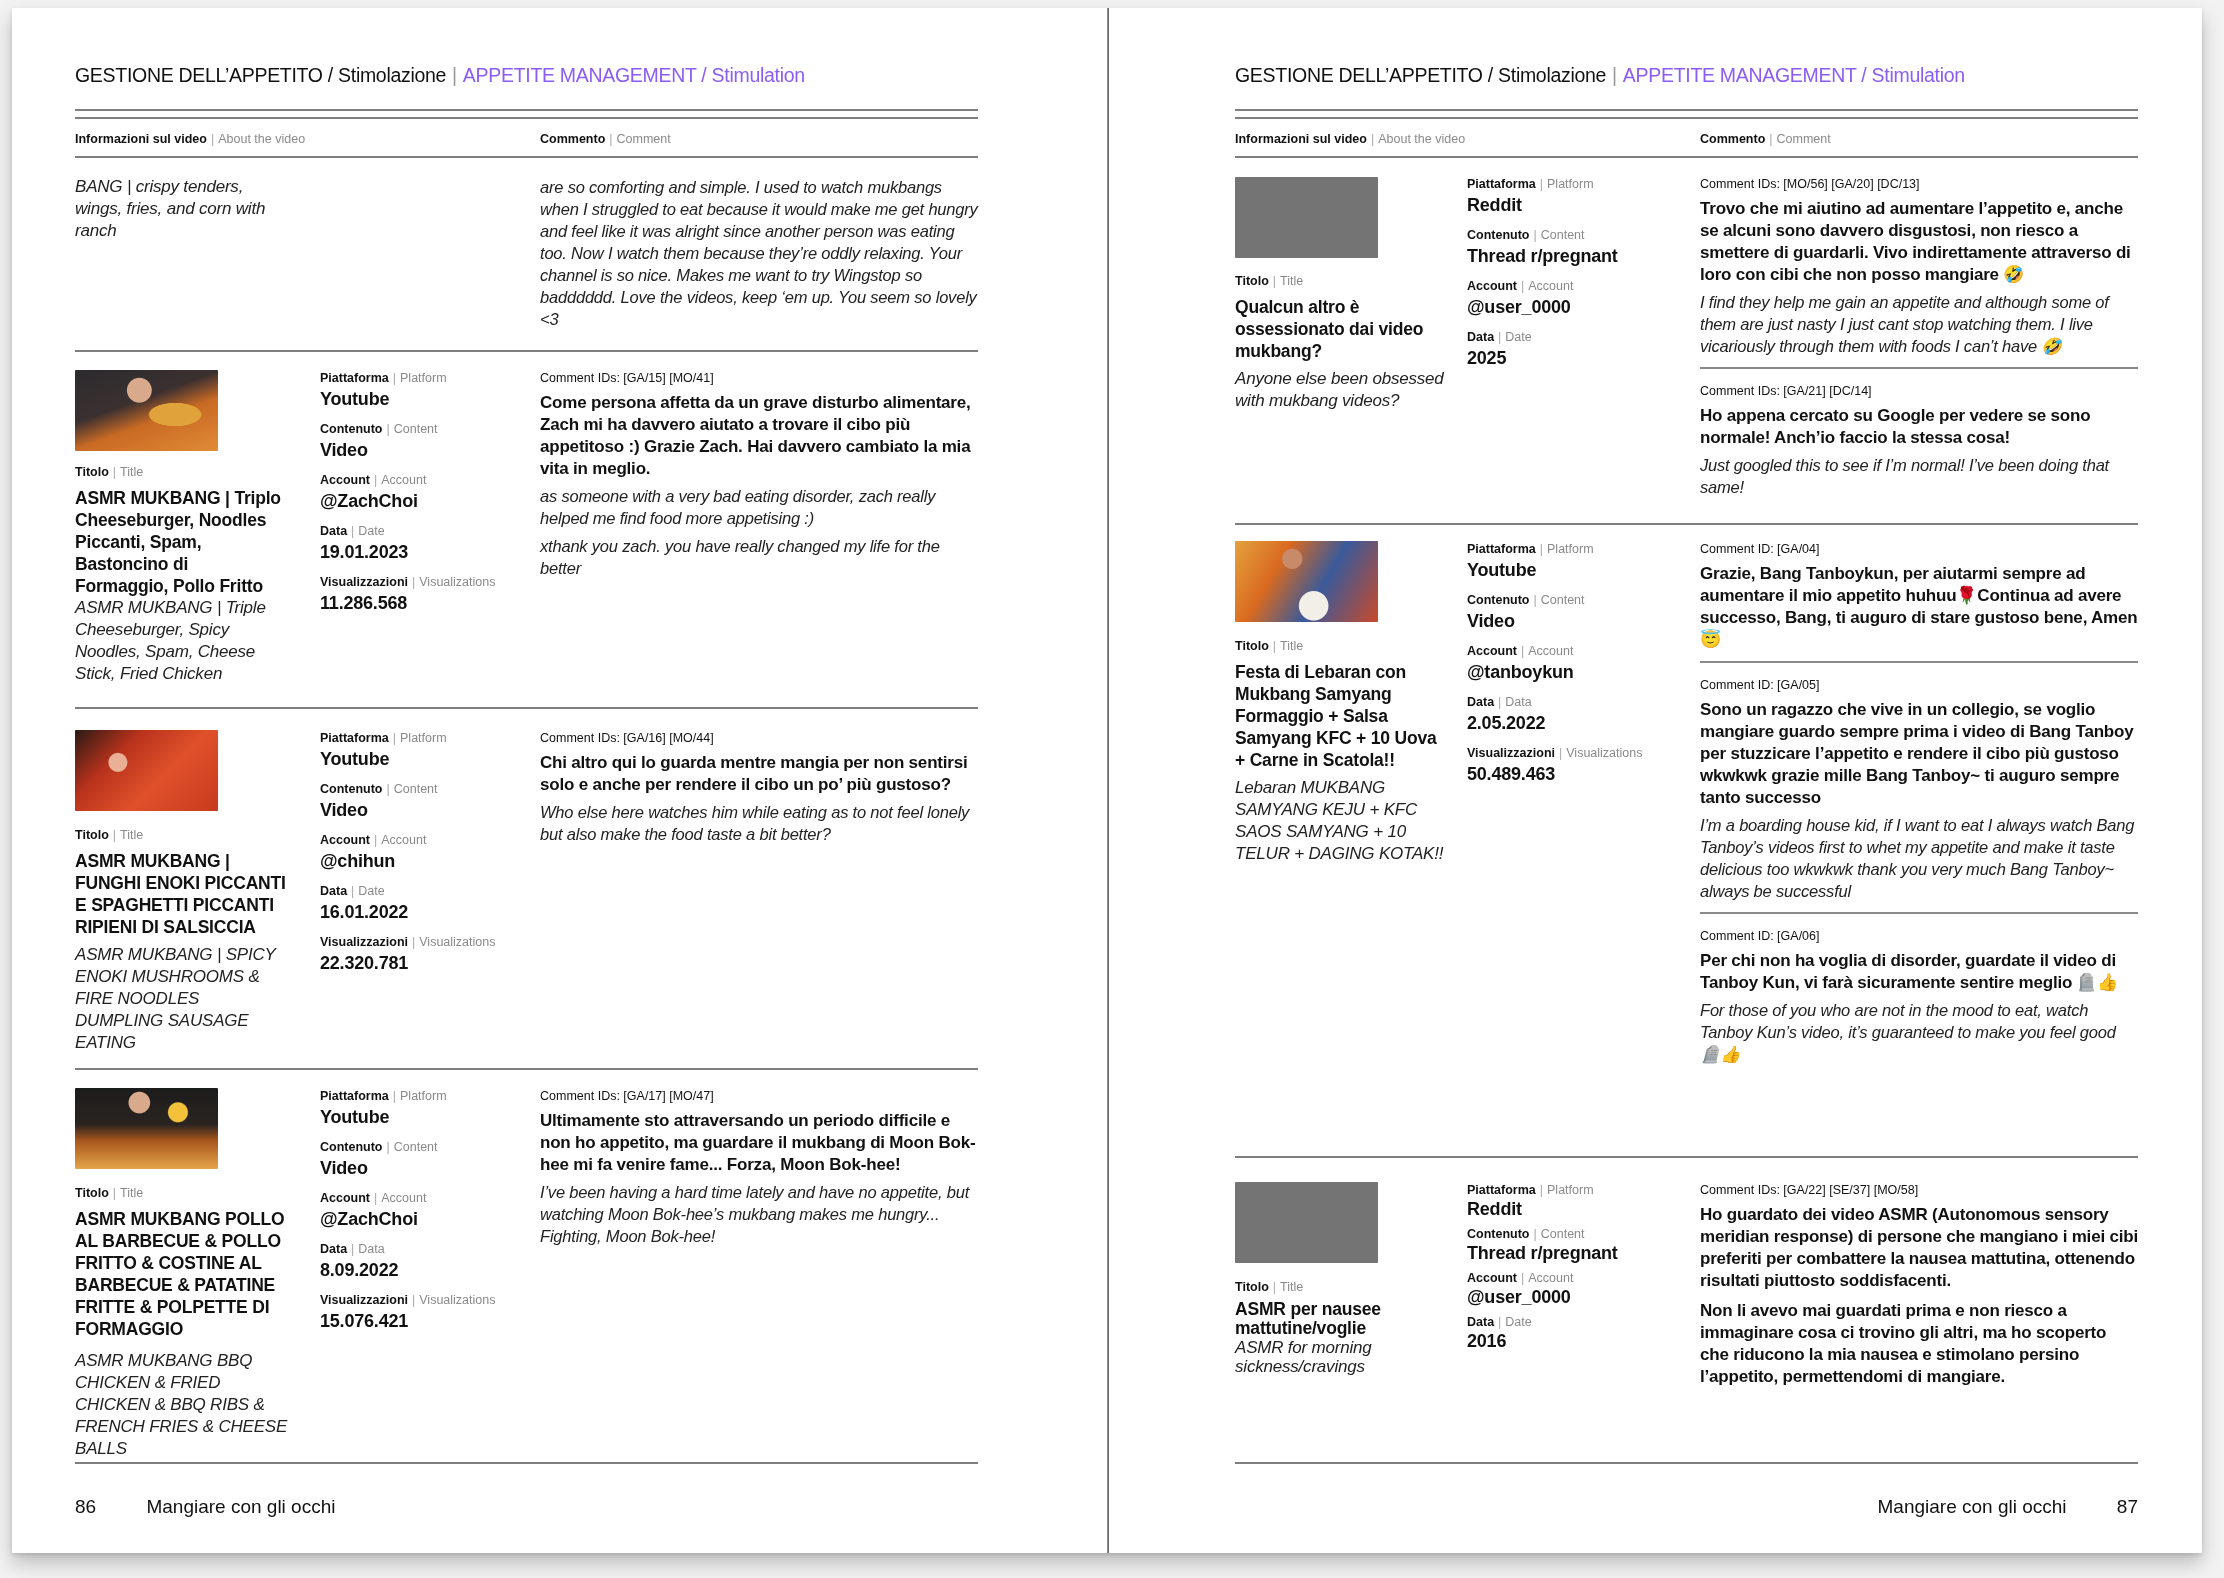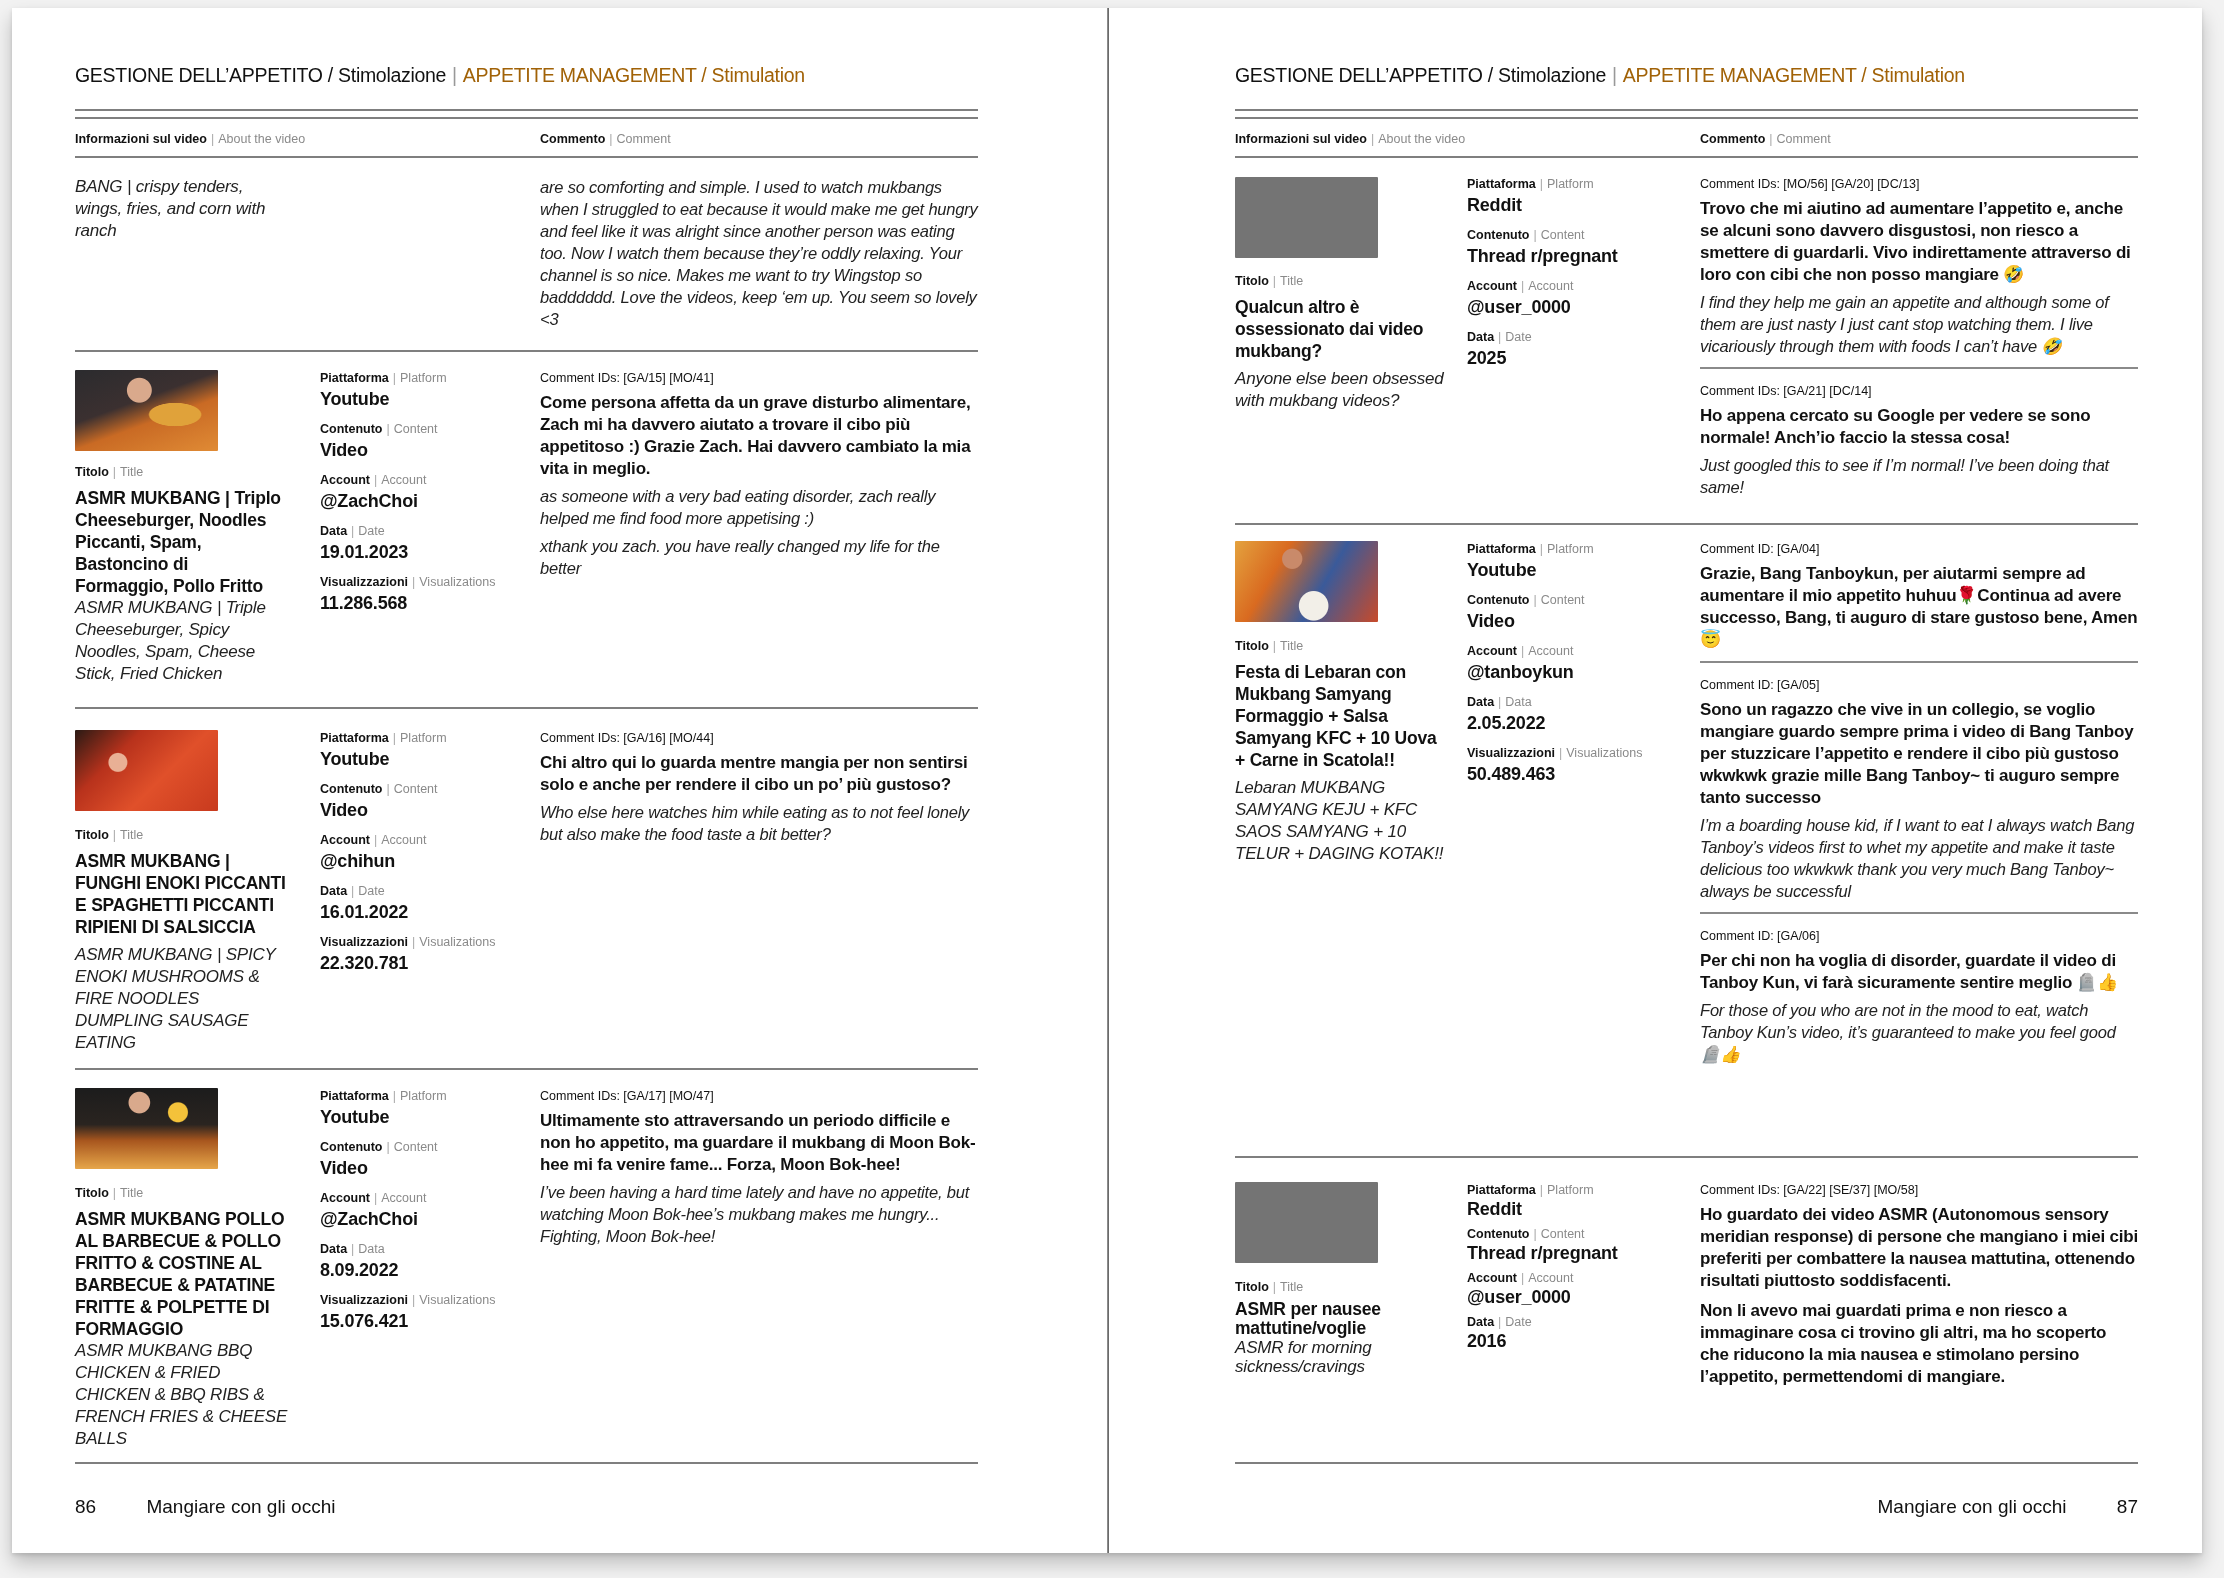--- a/index.html
+++ b/index.html
@@ -13,21 +13,21 @@
   .page { position: absolute; top: 0; height: 100%; width: 1095px; }
   .page.left { left: 0; }
   .page.right { left: 1097px; }
   .content { position: absolute; top: 0; width: 903px; }
   .page.left .content { left: 63px; }
   .page.right .content { left: 126px; }
 
   .running-head { position: absolute; top: 56px; left: 0; font-size: 19.5px; letter-spacing: -0.3px; white-space: nowrap; }
   .running-head .it { color: #111; }
   .running-head .sep { color: #999; margin: 0 6px; }
-  .running-head .en { color: #a16207; }
+  .running-head .en { color: #8b5cf6; }
 
   .rule { position: absolute; left: 0; width: 903px; height: 2px; background: #7f7f7f; }
 
   .col-head { position: absolute; top: 124px; font-size: 12.5px; white-space: nowrap; }
   .lbl-it { color: #111; font-weight: bold; }
   .lbl-sep { color: #aaa; margin: 0 4px; font-weight: normal; }
   .lbl-en { color: #8a8a8a; font-weight: normal; }
 
   .entry { position: absolute; left: 0; width: 903px; }
   .thumb { position: absolute; left: 0; width: 143px; height: 81px; border-radius: 1px; }
@@ -134,21 +134,21 @@
           <div class="c-it">Chi altro qui lo guarda mentre mangia per non sentirsi solo e anche per rendere il cibo un po’ più gustoso?</div>
           <div class="c-en">Who else here watches him while eating as to not feel lonely but also make the food taste a bit better?</div>
         </div>
       </div>
       <div class="rule" style="top:1060px"></div>
 
       <div class="entry" style="top:1080px">
         <div class="thumb food3"></div>
         <div style="position:absolute;left:0;top:98px;width:215px">
           <div class="field-lbl" style="margin-bottom:8px"><span class="lbl-it">Titolo</span><span class="lbl-sep">|</span><span class="lbl-en">Title</span></div>
-          <div class="title-it" style="margin-bottom:0">ASMR MUKBANG POLLO AL BARBECUE &amp; POLLO FRITTO &amp; COSTINE AL BARBECUE &amp; PATATINE FRITTE &amp; POLPETTE DI FORMAGGIO</div>
+          <div class="title-it" style="margin-bottom:10px">ASMR MUKBANG POLLO AL BARBECUE &amp; POLLO FRITTO &amp; COSTINE AL BARBECUE &amp; PATATINE FRITTE &amp; POLPETTE DI FORMAGGIO</div>
           <div class="title-en">ASMR MUKBANG BBQ CHICKEN &amp; FRIED CHICKEN &amp; BBQ RIBS &amp; FRENCH FRIES &amp; CHEESE BALLS</div>
         </div>
         <div class="meta" style="left:245px;top:0">
           <div class="field-lbl"><span class="lbl-it">Piattaforma</span><span class="lbl-sep">|</span><span class="lbl-en">Platform</span></div>
           <div class="val">Youtube</div>
           <div class="field-lbl"><span class="lbl-it">Contenuto</span><span class="lbl-sep">|</span><span class="lbl-en">Content</span></div>
           <div class="val">Video</div>
           <div class="field-lbl"><span class="lbl-it">Account</span><span class="lbl-sep">|</span><span class="lbl-en">Account</span></div>
           <div class="val">@ZachChoi</div>
           <div class="field-lbl"><span class="lbl-it">Data</span><span class="lbl-sep">|</span><span class="lbl-en">Data</span></div>

